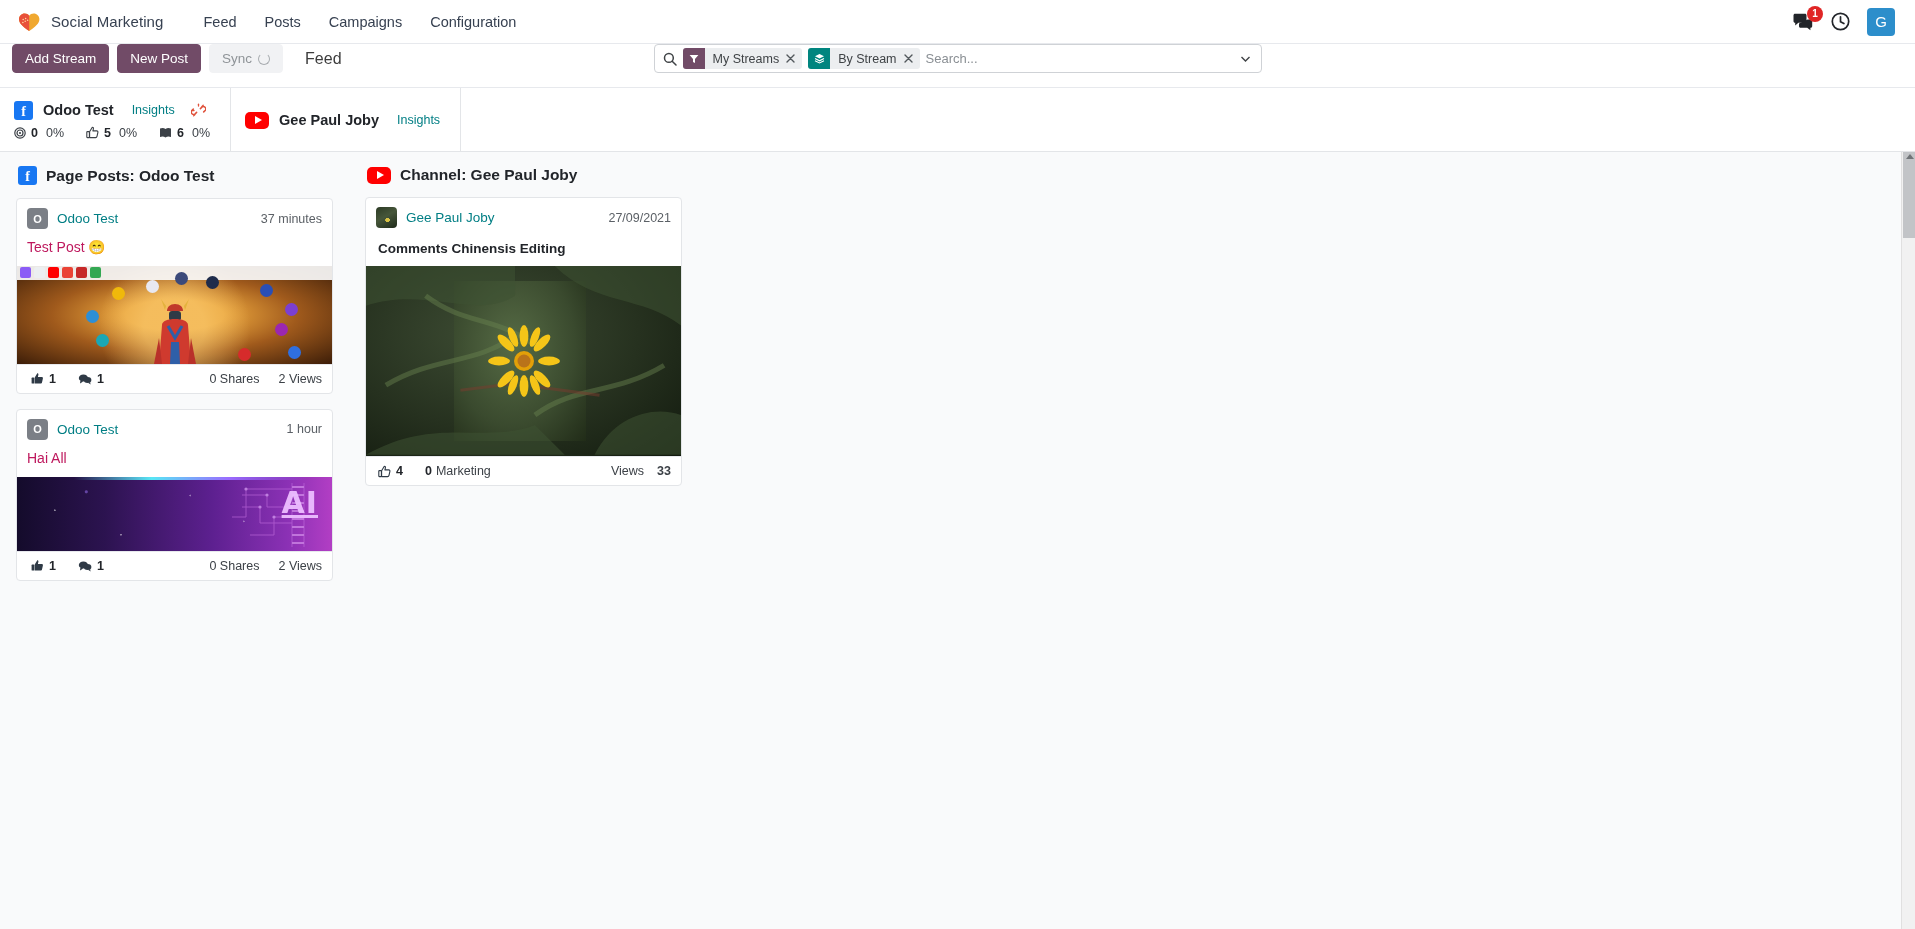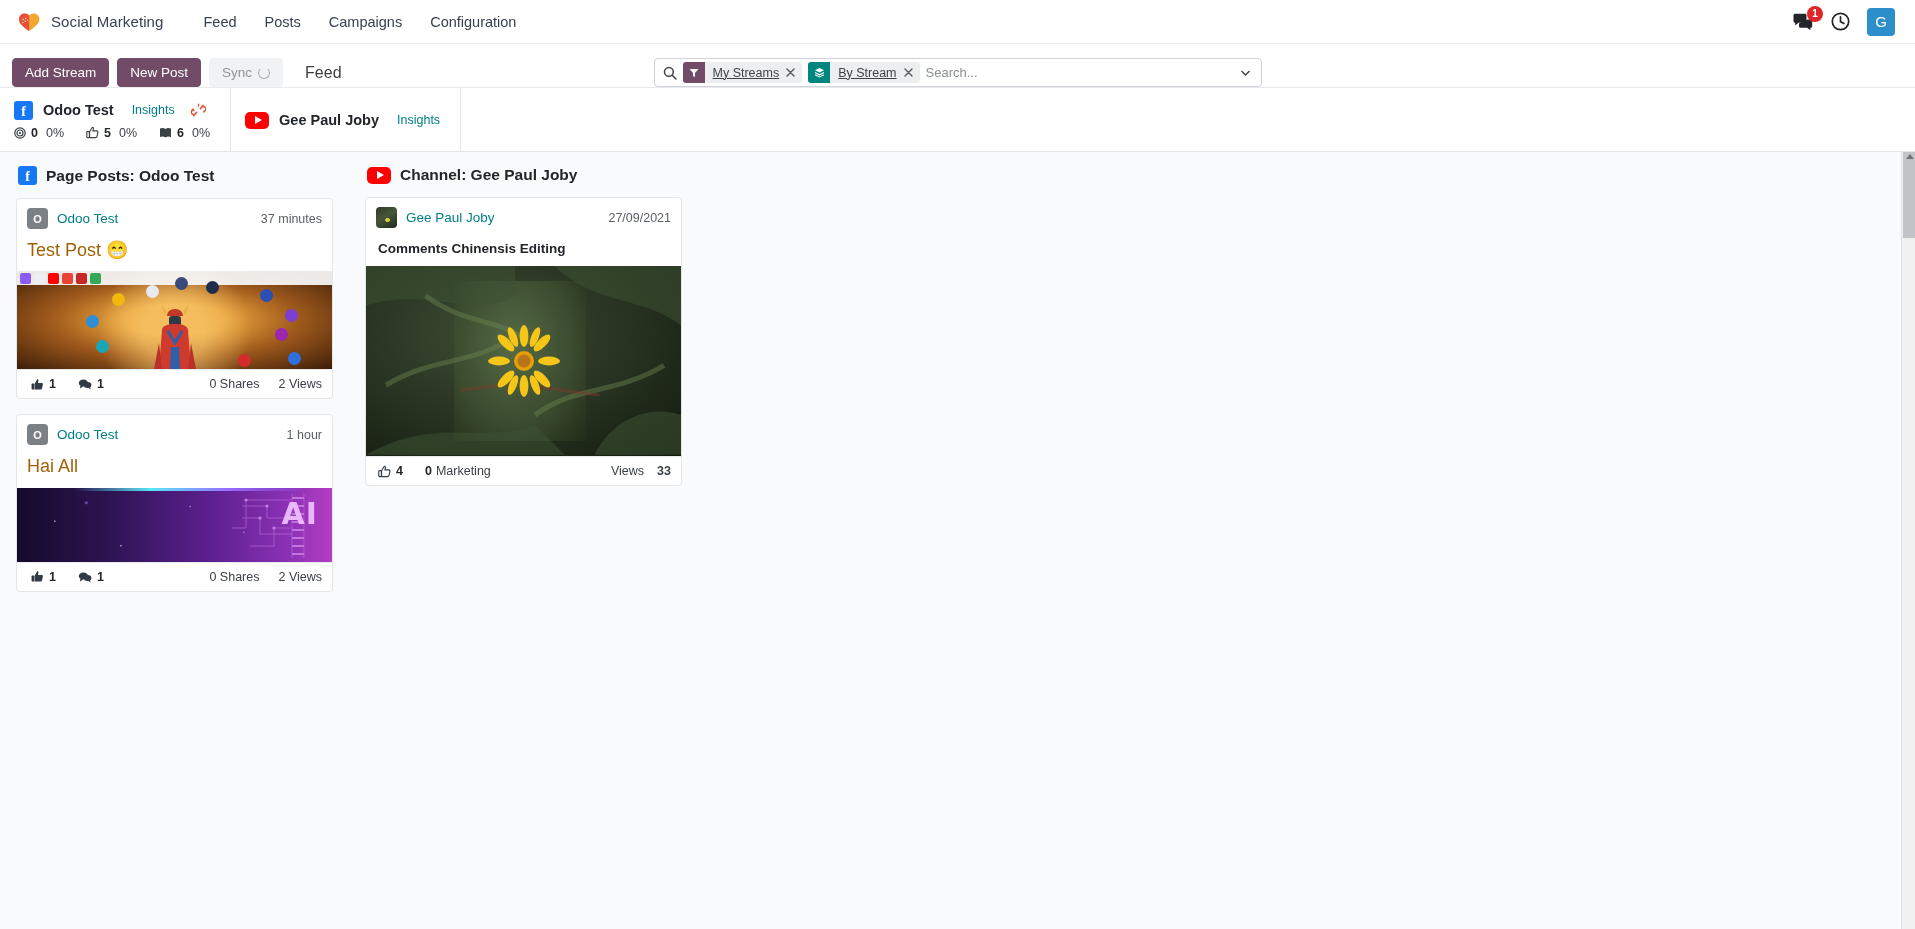--- a/index.html
+++ b/index.html
@@ -44,21 +44,21 @@
     color: #fff; font-size: 15px; display: flex; align-items: center;
     justify-content: center; cursor: pointer; font-weight: 400;
   }
 
   
   .control-panel {
     background: #ffffff;
     border-bottom: 1px solid #e7e9ed;
     height: 44px;
     display: flex;
-    align-items: flex-end;
+    align-items: flex-start;
     padding: 0 12px;
     position: relative;
   }
   .btn {
     font-size: 13.5px; border-radius: 4px; border: 1px solid transparent;
     padding: 6px 12px; cursor: pointer; font-family: inherit; white-space: nowrap;
   }
   .btn-primary { background: #714b67; color: #fff; border-color: #714b67; font-weight: 500;}
   .btn-secondary { background: #714b67; color: #fff; border-color: #714b67; font-weight: 500;}
   .btn-sync {
@@ -84,21 +84,21 @@
   .facet {
     display: flex; align-items: center; height: 21px;
     border-radius: 3px; overflow: hidden; margin-right: 6px;
     background: #eceef0; font-size: 12.5px; color: #3f4346;
   }
   .facet-icon {
     width: 22px; height: 21px; display: flex; align-items: center; justify-content: center;
   }
   .facet-icon.purple { background: #714b67; }
   .facet-icon.teal { background: #00857f; }
-  .facet-label { padding: 0 7px 0 8px; white-space: nowrap; text-decoration: underline; }
+  .facet-label { padding: 0 7px 0 8px; white-space: nowrap; }
   .facet-x {
     padding-right: 7px; cursor: pointer; color: #52585c; font-size: 12px; line-height: 1;
     display:flex; align-items:center;
   }
   .search-input {
     flex: 1; border: none; outline: none; font-size: 13px; color: #3f4346;
     font-family: inherit; background: transparent; height: 100%;
   }
   .search-input::placeholder { color: #8a8f94; }
   .search-caret {
@@ -166,21 +166,21 @@
     color: #fff; font-size: 11px; font-weight: 700; overflow: hidden;
   }
   .av-grey { background: #7b7f86; }
   .av-photo {
     background:
       radial-gradient(circle at 55% 62%, #d8c246 0 12%, transparent 13%),
       linear-gradient(150deg, #2c3a25 0%, #46563a 45%, #1e2a1a 100%);
   }
   .post-author { font-size: 13.5px; color: #017e84; cursor: pointer; }
   .post-time { margin-left: auto; font-size: 12.5px; color: #5b6066; white-space: nowrap;}
-  .post-msg { padding: 3px 10px 9px 10px; font-size: 18px; color: #a16207; line-height: 1.35;}
+  .post-msg { padding: 3px 10px 9px 10px; font-size: 14px; color: #be185d; line-height: 1.35;}
   .post-title {
     padding: 7px 10px 10px 12px; font-size: 13.5px; font-weight: 700; color: #22252a;
   }
   .post-hashtags {
     padding: 8px 10px 9px 10px; font-size: 13px; color: #017e84; line-height: 1.45;
     cursor: pointer;
   }
   .post-foot {
     border-top: 1px solid #e7e9ed;
     display: flex; align-items: center; padding: 7px 10px 7px 14px;
@@ -227,21 +227,21 @@
       radial-gradient(circle at 55% 25%, rgba(255,255,255,.4) 0 0.6px, transparent 1.2px),
       radial-gradient(circle at 72% 60%, rgba(255,255,255,.35) 0 0.6px, transparent 1.2px),
       radial-gradient(circle at 22% 20%, rgba(160,120,255,.5) 0 1px, transparent 2px);
   }
   .media-fb2 .circuit {
     position: absolute; right: 0; top: 0; bottom: 0; width: 120px; opacity: .75;
   }
   .media-fb2 .ai-text {
     position: absolute; right: 14px; top: 8px;
     font-size: 30px; font-weight: 700; color: rgba(236,190,255,.95);
-    font-family: "DejaVu Sans", sans-serif; letter-spacing: 1px;
+    font-family: "DejaVu Sans", sans-serif; letter-spacing: 1px; text-decoration: underline;
   }
   .media-fb2 .topglow {
     position: absolute; top: 0; left: 18%; right: 8%; height: 3px;
     background: linear-gradient(90deg, transparent, #57e6f5, #9a6bff, transparent);
   }
 
   .media-yt {
     height: 190px; position: relative; overflow: hidden;
     background:
       radial-gradient(ellipse at 40% 35%, #3d4c33 0%, #26311f 55%, #121a0e 100%);

